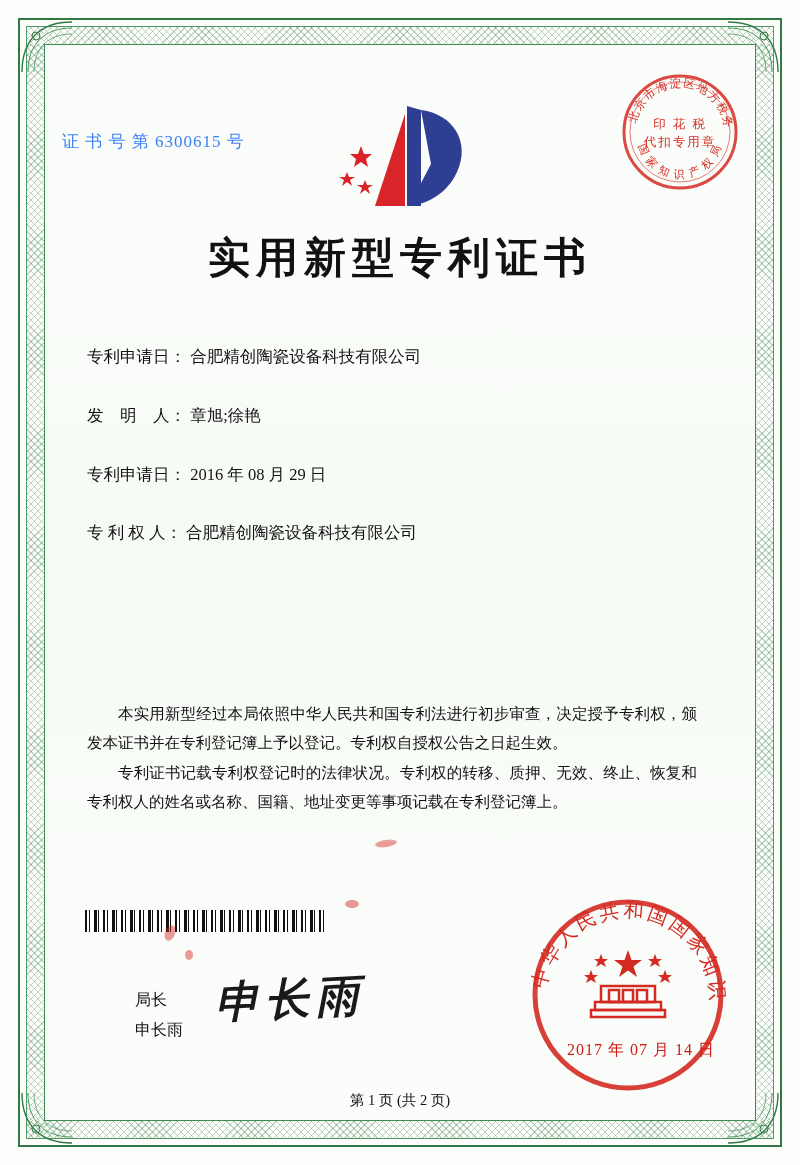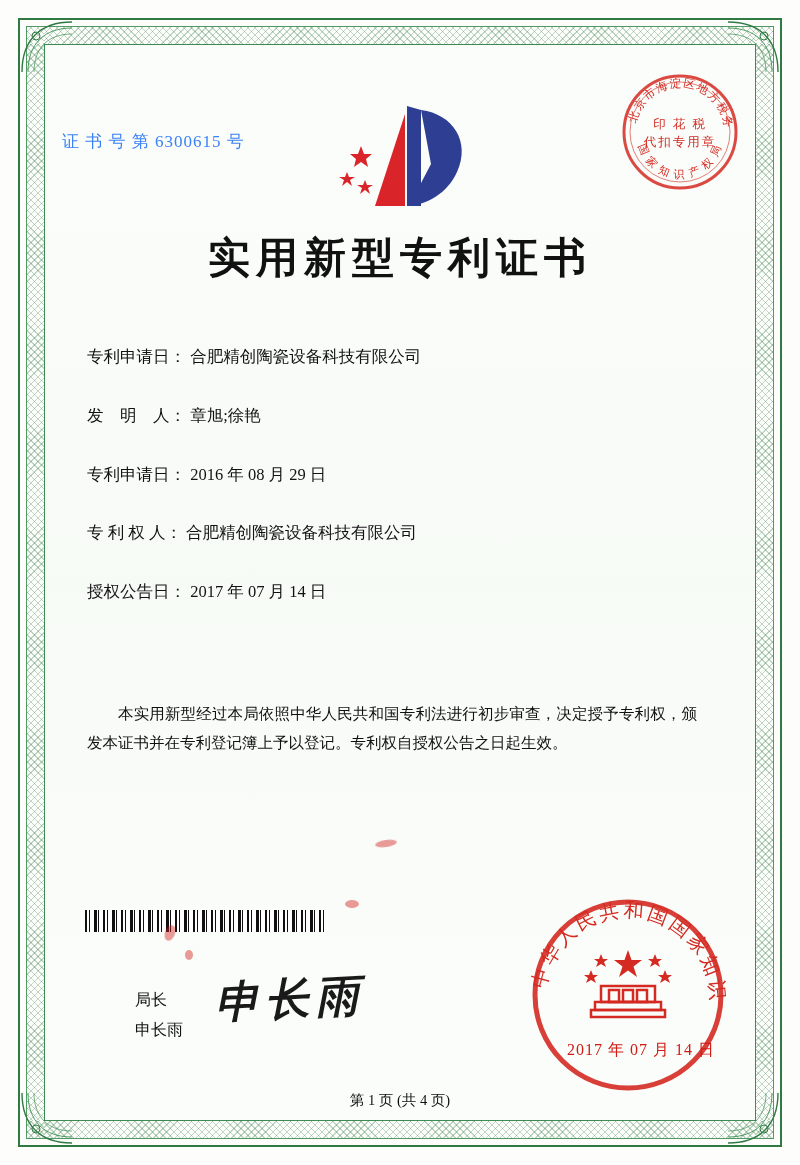--- a/index.html
+++ b/index.html
@@ -318,28 +318,25 @@
         <span class="val">章旭;徐艳</span>
       </div>
       <div class="field">
         <span class="lbl">专利申请日：</span>
         <span class="val">2016 年 08 月 29 日</span>
       </div>
       <div class="field">
         <span class="lbl">专 利 权 人：</span>
         <span class="val">合肥精创陶瓷设备科技有限公司</span>
       </div>
-      <div class="field">
-        <span class="lbl">授权公告日：</span>
-        <span class="val">2017 年 07 月 14 日</span>
-      </div>
     </div>
 
     <div class="paragraphs">
       <p class="para">本实用新型经过本局依照中华人民共和国专利法进行初步审查，决定授予专利权，颁发本证书并在专利登记簿上予以登记。专利权自授权公告之日起生效。</p>
+      <p class="para">专利证书记载专利权登记时的法律状况。专利权的转移、质押、无效、终止、恢复和专利权人的姓名或名称、国籍、地址变更等事项记载在专利登记簿上。</p>
     </div>
 
     <div class="barcode"></div>
 
     <div class="sign-label">
       <div>局长</div>
       <div>申长雨</div>
     </div>
 
     <div class="signature">申长雨</div>
@@ -365,20 +362,20 @@
           <polygon points="78,64 80,69 85,69 81,72 83,77 78,74 73,77 75,72 71,69 76,69"></polygon>
           <polygon points="132,64 134,69 139,69 135,72 137,77 132,74 127,77 129,72 125,69 130,69"></polygon>
           <polygon points="68,80 70,85 75,85 71,88 73,93 68,90 63,93 65,88 61,85 66,85"></polygon>
           <polygon points="142,80 144,85 149,85 145,88 147,93 142,90 137,93 139,88 135,85 140,85"></polygon>
         </g>
       </svg>
     </div>
 
     <div class="stamp-date">2017 年 07 月 14 日</div>
 
-    <div class="footer">第 1 页 (共 4 页)</div>
+    <div class="footer">第 1 页 (共 2 页)</div>
 
     <div class="smudge" style="left:120px; top:880px; width:10px; height:16px; transform:rotate(20deg);"></div>
     <div class="smudge" style="left:300px; top:855px; width:14px; height:8px;"></div>
     <div class="smudge" style="left:330px; top:795px; width:22px; height:7px; transform:rotate(-8deg);"></div>
     <div class="smudge" style="left:140px; top:905px; width:8px; height:10px;"></div>
   </div>
 </div>
 
 </body></html>

